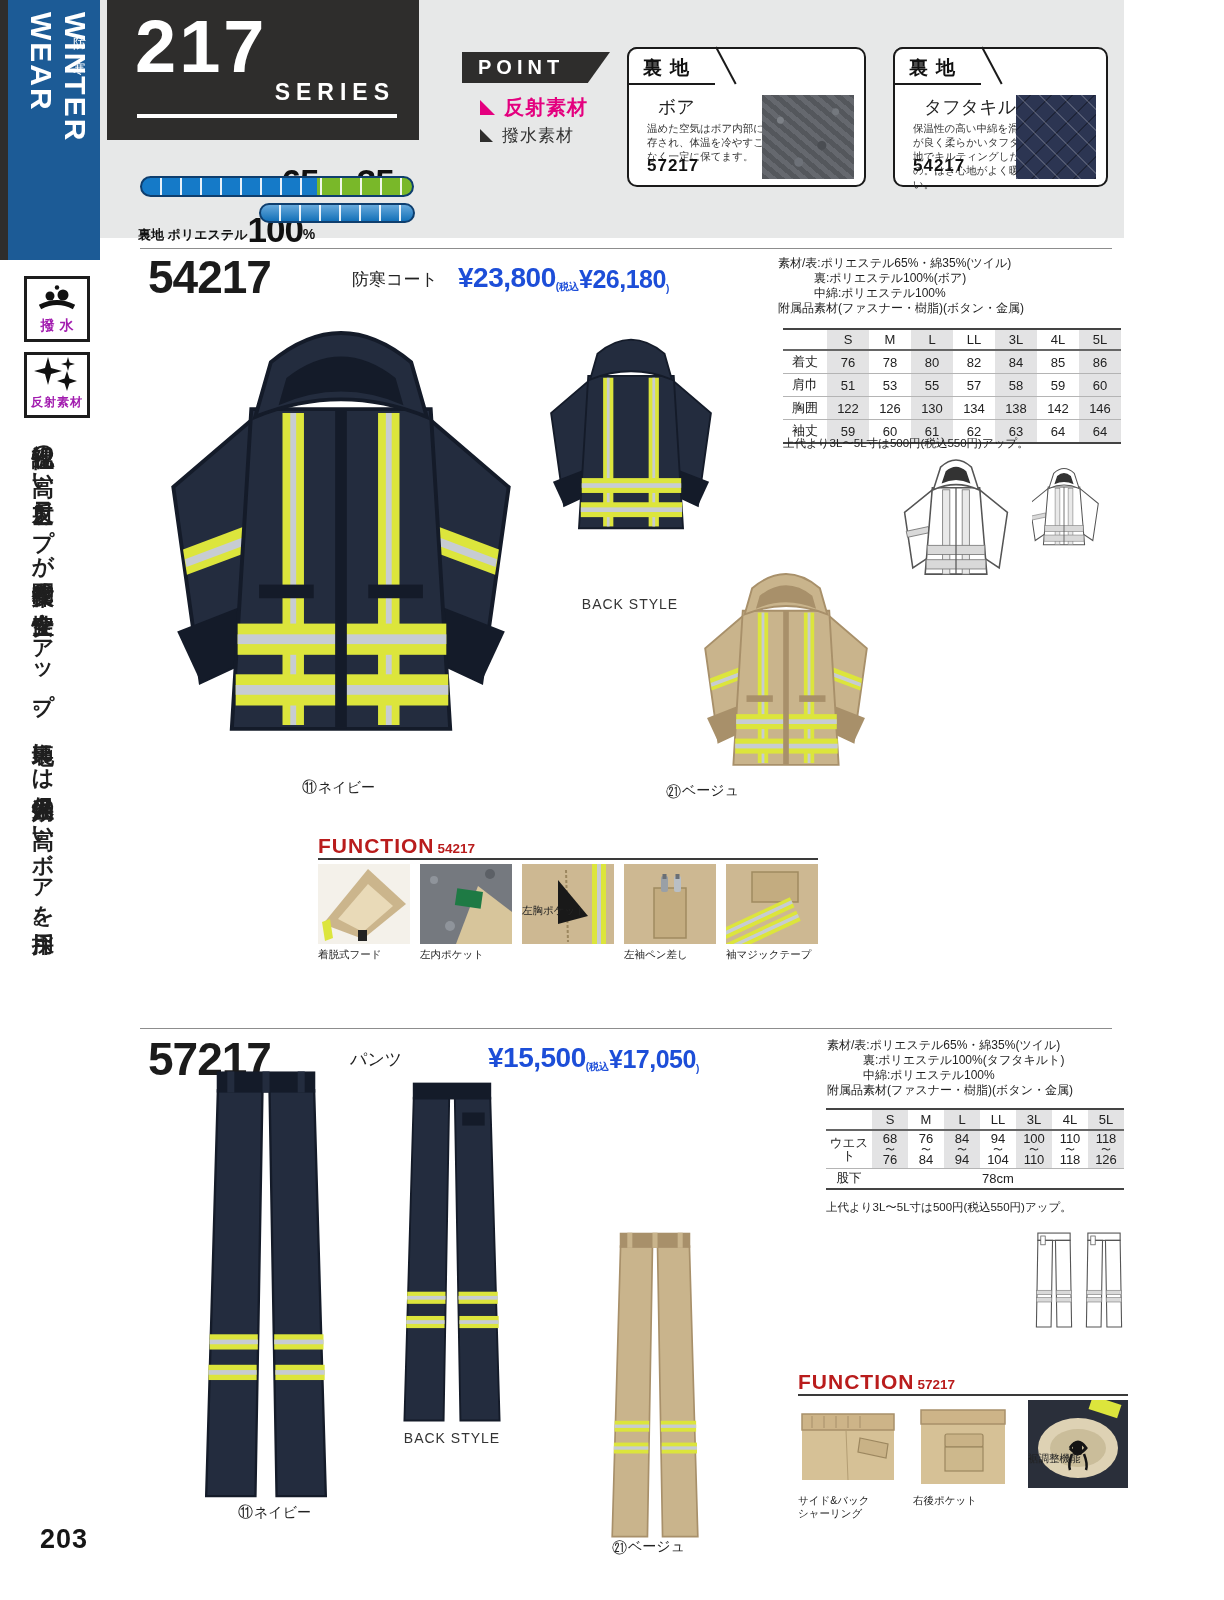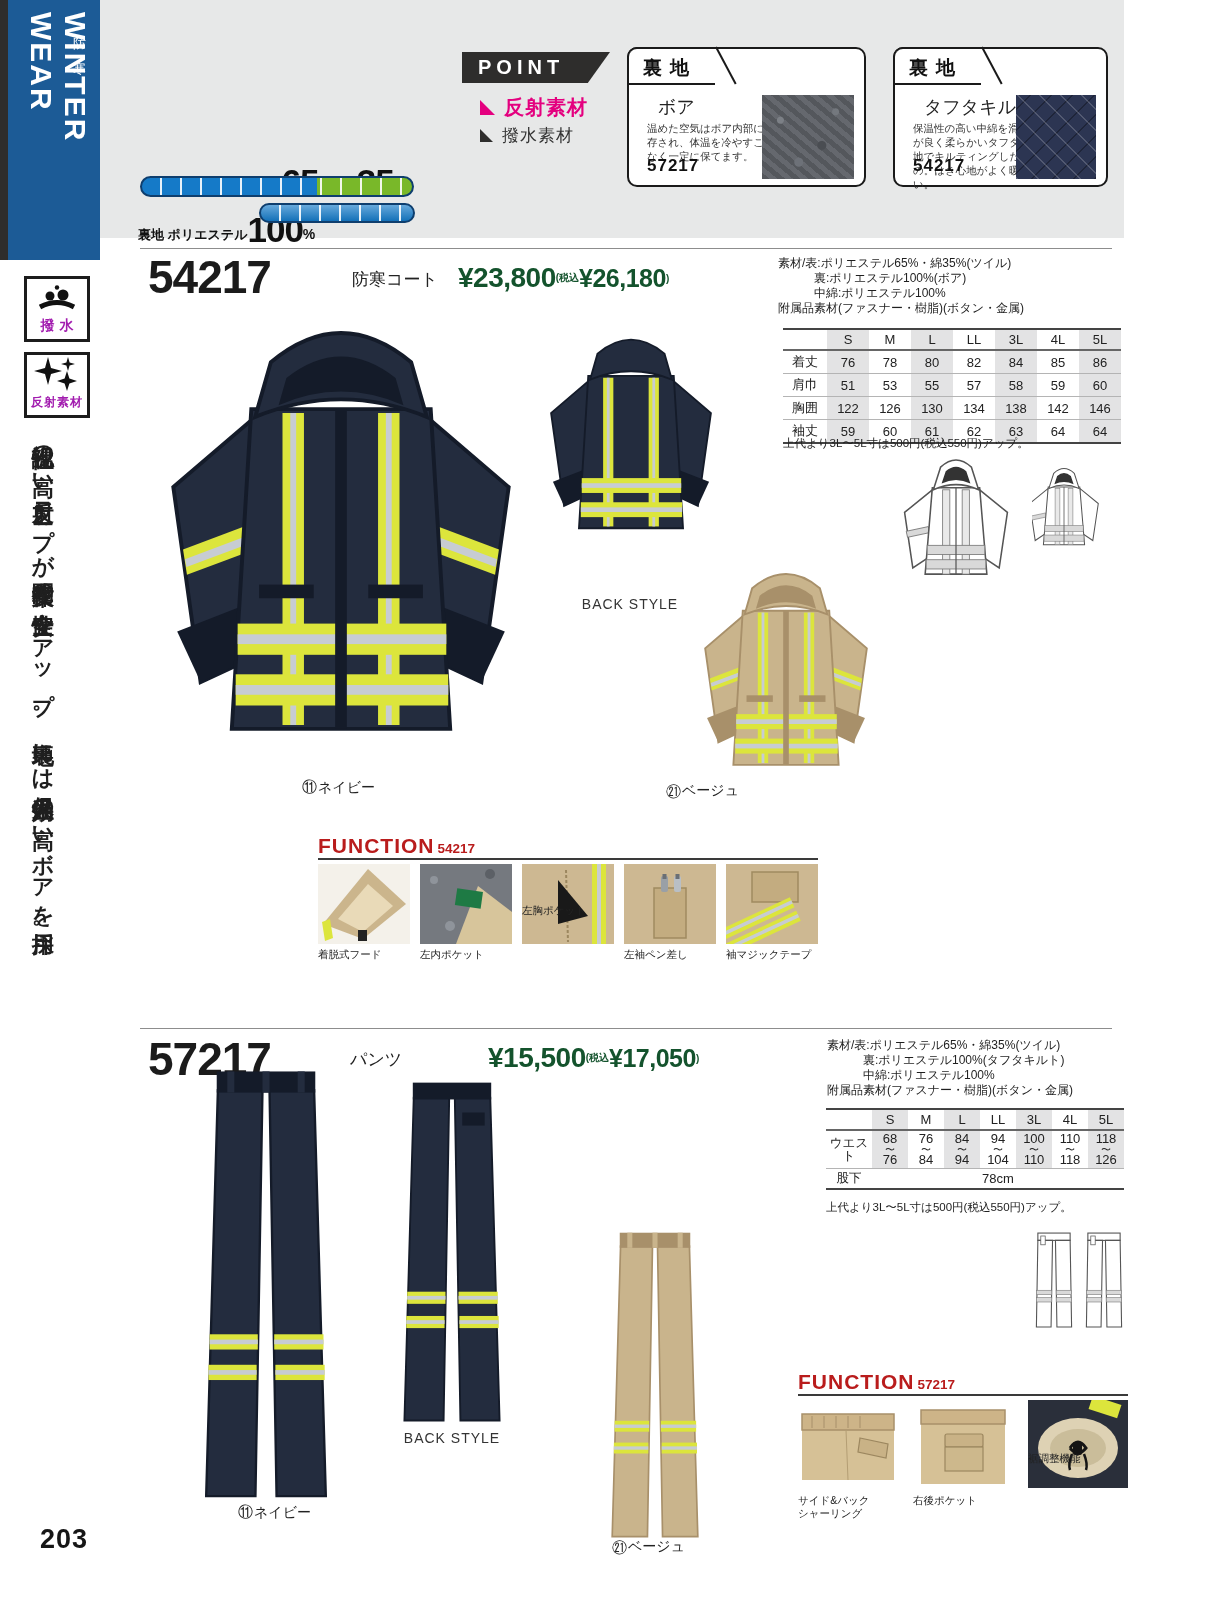--- a/index.html
+++ b/index.html
@@ -70,21 +70,21 @@
   .lining1{left:627px;width:239px;}
   .lining1 .lin-photo{background:#5b5e64;background-image:radial-gradient(circle at 20% 30%,#7c8086 3px,transparent 4px),radial-gradient(circle at 65% 60%,#4a4d52 4px,transparent 5px),radial-gradient(circle at 80% 20%,#74787e 3px,transparent 4px),radial-gradient(circle at 40% 80%,#6d7178 4px,transparent 5px),repeating-linear-gradient(40deg,#54575c 0 5px,#65686e 5px 10px);}
   .lining2{left:893px;width:215px;}
   .lining2 .lin-photo{width:80px;background-color:#2c3552;background-image:repeating-linear-gradient(45deg,rgba(255,255,255,.18) 0 1.5px,transparent 1.5px 15px),repeating-linear-gradient(-45deg,rgba(0,0,0,.3) 0 1.5px,transparent 1.5px 15px);}
   .lining2 .lin-desc{width:118px;}
 
   
   .rule{left:140px;width:972px;height:1px;background:#8d8d8d;}
   .pcode{font-size:46px;font-weight:bold;color:#1b1b1b;letter-spacing:-1px;line-height:1;}
   .pname{font-size:17px;color:#222;}
-  .price{display:flex;align-items:center;color:#14532d;}
+  .price{display:flex;align-items:flex-end;color:#1d4ed8;}
   .price .main{font-size:28px;font-weight:bold;letter-spacing:-.5px;}
   .price .small{font-size:10px;font-weight:bold;}
   .price .tax{font-size:25px;font-weight:bold;letter-spacing:-.5px;}
   .mats{font-size:12px;line-height:15px;color:#1f1f1f;}
   .mats .ind{margin-left:36px;}
   .size-table{border-collapse:collapse;font-size:13px;color:#222;border-top:2px solid #444;border-bottom:2px solid #444;}
   .size-table td{text-align:center;padding:2px 0;}
   .size-table tr.head td{border-bottom:2px solid #666;font-size:13px;}
   .size-table tr.dat td{border-top:1px solid #b4b4b4;}
   .size-table tr.dat:first-of-type td{border-top:none;}
@@ -234,20 +234,25 @@
           <path d="M34,0 L35.6,5.4 L41,7 L35.6,8.6 L34,14 L32.4,8.6 L27,7 L32.4,5.4 Z" fill="#111"></path>
         </svg>
     </span>
     <span class="bl">反射素材</span>
   </div>
 
   <div class="abs v-copy">視認性の高い反射テープが夜間作業の安全性をアップ。裏地には保温効果の高いボアを採用。</div>
   <div class="abs page-num">203</div>
 
   <div class="abs gray-band"></div>
+  <div class="abs series-box">
+    <div class="num217">217</div>
+    <div class="series-word">SERIES</div>
+    <div class="series-underline"></div>
+  </div>
 
   <div class="abs bar-label bar-label1">
     <span class="sm">表地 ポリエステル</span>
     <span class="bg">65</span>
     <span class="un">%</span>
     <span class="sm">・綿</span>
     <span class="bg">35</span>
     <span class="un">%</span>
   </div>
   <div class="abs fbar fbar1"></div>

